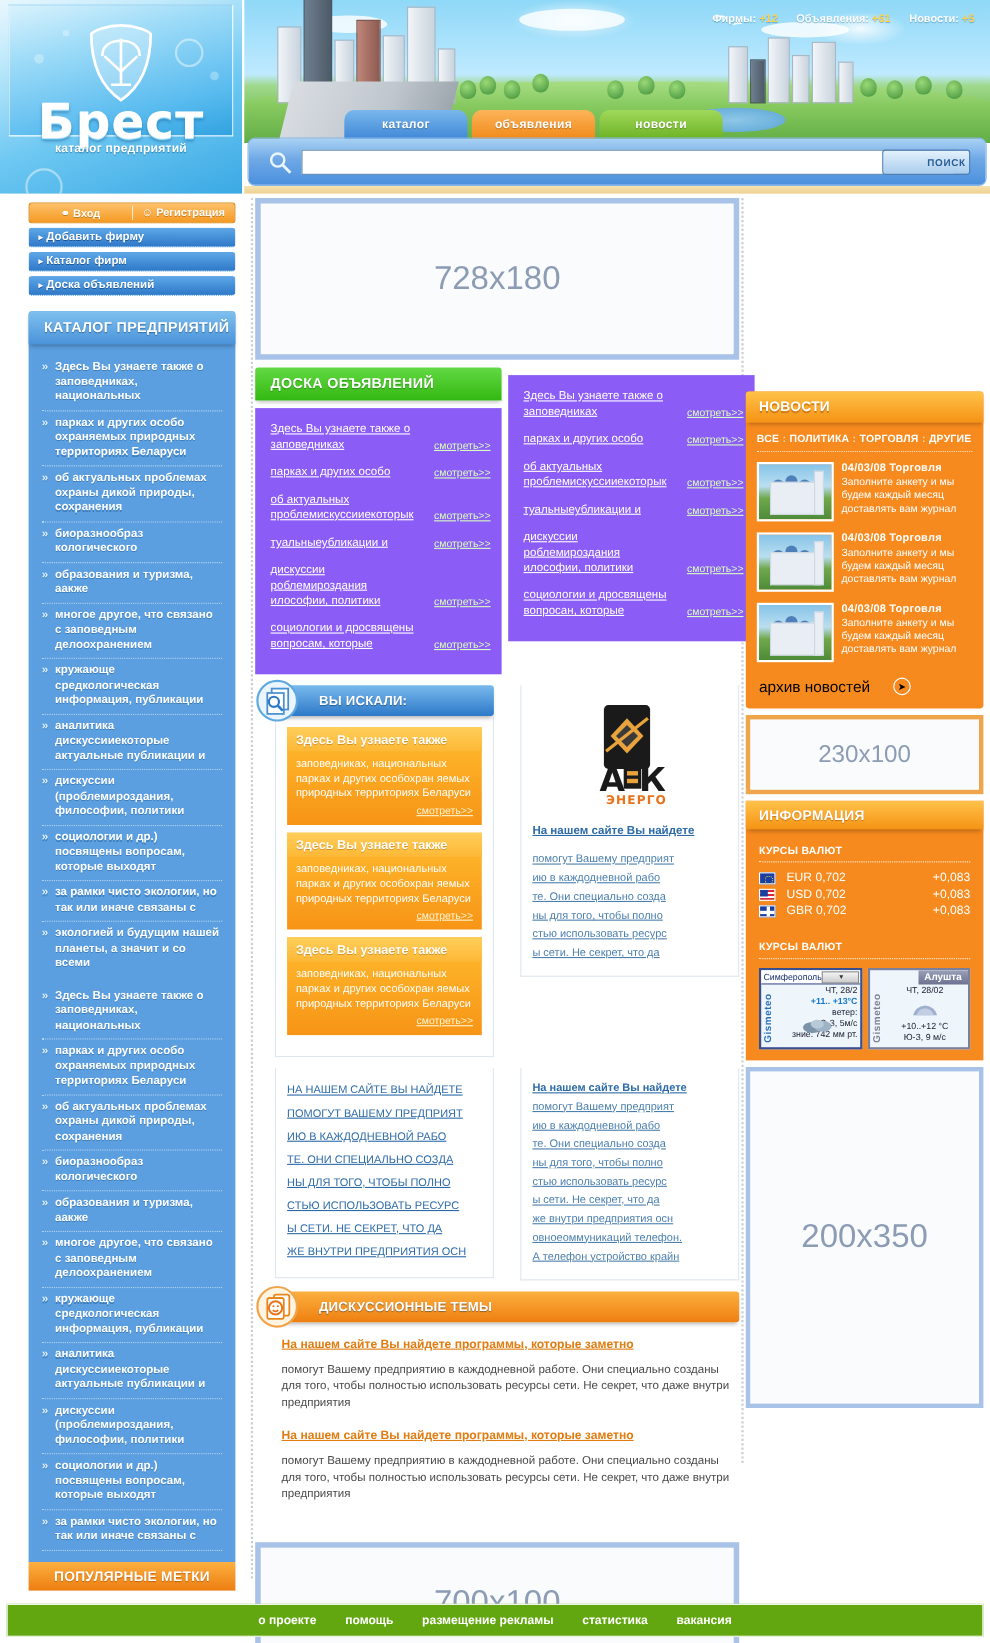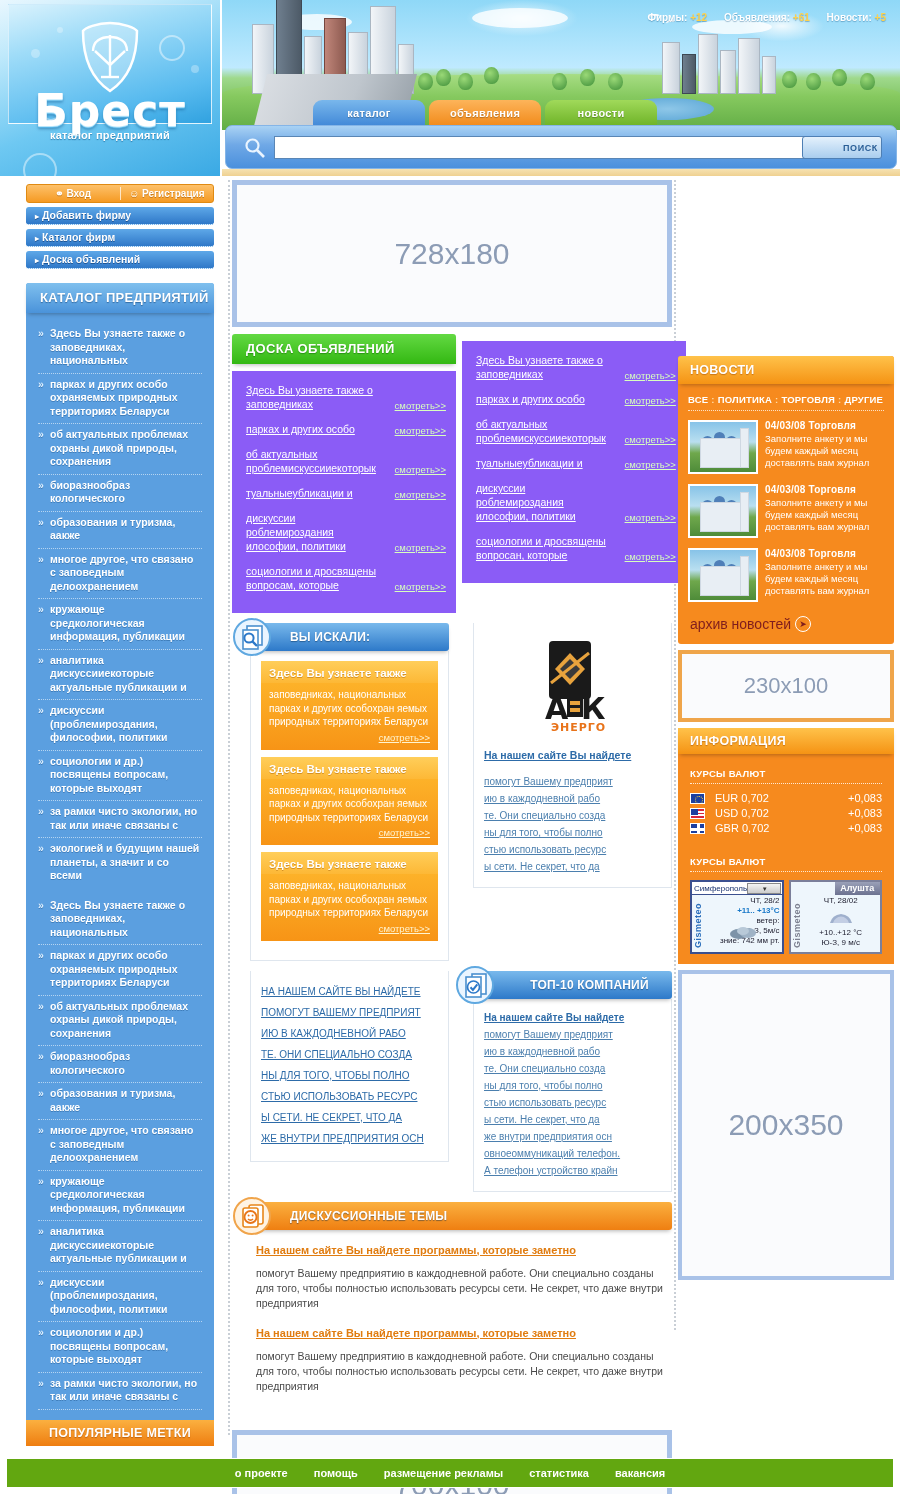--- a/index.html
+++ b/index.html
@@ -282,21 +282,21 @@
     width:70px; height:54px; flex:0 0 70px; border:2px solid #fff; margin-right:7px;
     background:linear-gradient(#87c3e8 0%, #b9dff0 40%, #6fa84c 62%, #4e8b39 100%);
     position:relative; overflow:hidden;
   }
   .church { position:absolute; left:10px; bottom:4px; width:46px; height:30px; background:#e8eef4; border:1px solid #cfd8e2;}
   .dome { position:absolute; width:11px; height:11px; border-radius:50% 50% 45% 45%; background:#4f7fb8; }
   .spire { position:absolute; right:7px; bottom:4px; width:9px; height:40px; background:#e8eef4; border:1px solid #cfd8e2;}
   .nws-txt { flex:1; }
   .nws-date { font-size:10px; font-weight:bold; color:#fff; letter-spacing:.2px; margin-bottom:2px; cursor:pointer;}
   .nws-desc { font-size:9.5px; color:#fff; line-height:12px; }
-  .nws-arch { font-size:14px; color:#7f1d1d; padding:4px 0 4px 2px; display:flex; align-items:center; gap:4px; cursor:pointer;}
+  .nws-arch { font-size:14px; color:#000000; padding:4px 0 4px 2px; display:flex; align-items:center; gap:21px; cursor:pointer;}
   .arrow-circ { width:16px; height:16px; border-radius:50%; border:1.5px solid #fff; display:flex; align-items:center; justify-content:center; font-size:9px; }
 
   .ad230 {
     margin-top:6px; height:72px; background:#fafbfd; border:4px solid #efa54a;
     display:flex; align-items:center; justify-content:center;
     font-size:22px; color:#8c9cb5;
   }
   .info-panel { margin-top:6px; background:#f68a1e; }
   .info-hd {
     height:26px; line-height:26px; padding-left:12px;
@@ -653,30 +653,20 @@
           <a class="nc-line">ПОМОГУТ ВАШЕМУ ПРЕДПРИЯТ</a>
           <a class="nc-line">ИЮ В КАЖДОДНЕВНОЙ РАБО</a>
           <a class="nc-line">ТЕ. ОНИ СПЕЦИАЛЬНО СОЗДА</a>
           <a class="nc-line">НЫ ДЛЯ ТОГО, ЧТОБЫ ПОЛНО</a>
           <a class="nc-line">СТЬЮ ИСПОЛЬЗОВАТЬ РЕСУРС</a>
           <a class="nc-line">Ы СЕТИ. НЕ СЕКРЕТ, ЧТО ДА</a>
           <a class="nc-line">ЖЕ ВНУТРИ ПРЕДПРИЯТИЯ ОСН</a>
         </div>
       </div>
       <div>
-        <div class="bhd">
-          <svg class="bicon" viewBox="0 0 40 40">
-            <circle cx="20" cy="20" r="18" fill="#eaf5ff" stroke="#5fa8e0" stroke-width="2"></circle>
-            <rect x="17" y="9" width="14" height="20" fill="#fff" stroke="#4a90cf" stroke-width="1.6"></rect>
-            <rect x="11" y="12" width="15" height="20" fill="#fff" stroke="#4a90cf" stroke-width="1.6"></rect>
-            <circle cx="18.5" cy="22" r="6" fill="none" stroke="#2d79c9" stroke-width="1.7"></circle>
-            <path d="M15.5 22.3 l2.4 2.6 4.4 -5.6" fill="none" stroke="#2d79c9" stroke-width="2"></path>
-          </svg>
-          <div class="t c">ТОП-10 КОМПАНИЙ</div>
-        </div>
         <div class="bbody" style="min-height:188px;">
           <a class="t10-line first">На нашем сайте Вы найдете </a>
           <a class="t10-line">помогут Вашему предприят</a>
           <a class="t10-line">ию в каждодневной рабо</a>
           <a class="t10-line">те. Они специально созда</a>
           <a class="t10-line">ны для того, чтобы полно</a>
           <a class="t10-line">стью использовать ресурс</a>
           <a class="t10-line">ы сети. Не секрет, что да</a>
           <a class="t10-line">же внутри предприятия осн</a>
           <a class="t10-line">овноеоммуникаций телефон.</a>

